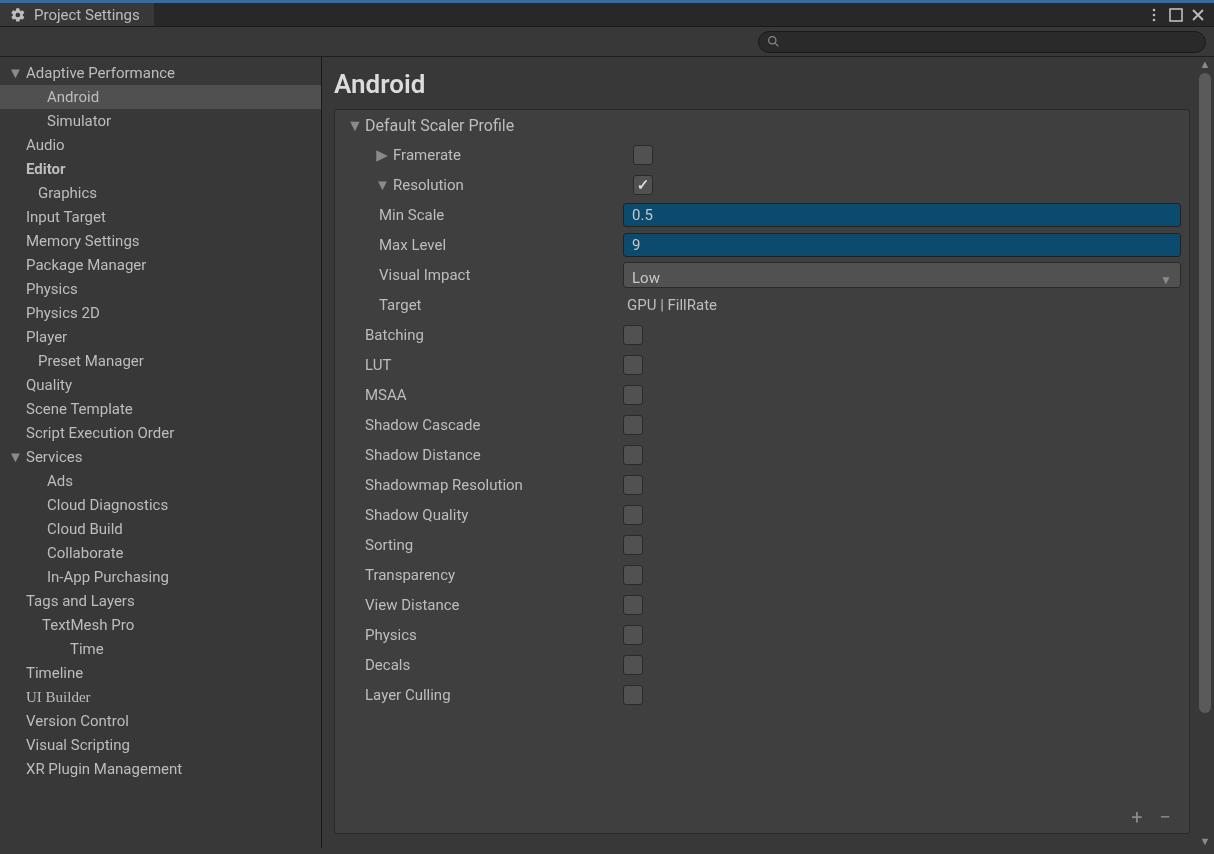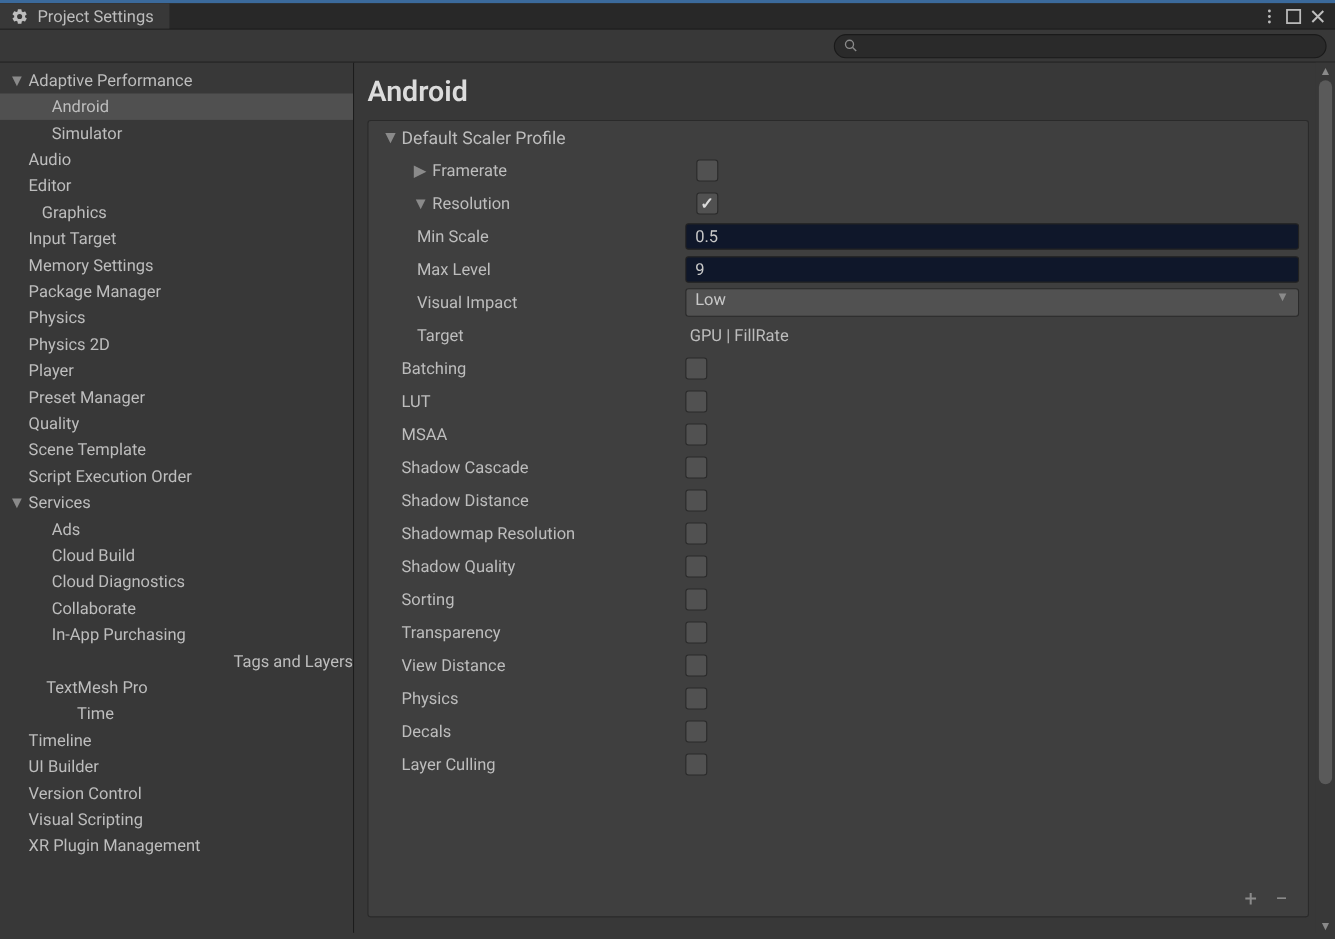--- a/index.html
+++ b/index.html
@@ -166,37 +166,37 @@
 }
 .checkbox.checked::after {
   content: "✓";
   color: #dcdcdc;
   font-size: 15px;
   font-weight: bold;
 }
 .text-input {
   width: 100%;
   height: 24px;
-  background: #0f172a;
+  background: #0c4a6e;
   border: 1px solid #222;
   border-radius: 3px;
   color: #c8c8c8;
   padding: 0 8px;
   font-size: 15px;
   outline: none;
   font-family: inherit;
 }
 .dropdown {
   width: 100%;
   height: 26px;
   background: #515151;
   border: 1px solid #2a2a2a;
   border-radius: 3px;
   display: flex;
-  align-items: flex-start;
+  align-items: flex-end;
   justify-content: space-between;
   padding: 0 8px;
   color: #c8c8c8;
   font-size: 15px;
   cursor: pointer;
 }
 .dropdown .arrow { color: #8a8a8a; font-size: 12px; }
 .static-value {
   color: #bdbdbd;
   font-size: 15px;
@@ -292,21 +292,21 @@
       <div class="sidebar-item level-2 selected">
         <span>Android</span>
       </div>
       <div class="sidebar-item level-2">
         <span>Simulator</span>
       </div>
       <div class="sidebar-item level-1" style="padding-left: 8px;">
         <span class="chevron"></span>
         <span>Audio</span>
       </div>
-      <div class="sidebar-item level-1" style="padding-left: 8px;">
+      <div class="sidebar-item level-1" style="padding-left: 8px; font-weight: bold;">
         <span class="chevron"></span>
         <span>Editor</span>
       </div>
       <div class="sidebar-item level-1" style="padding-left: 20px;">
         <span class="chevron"></span>
         <span>Graphics</span>
       </div>
       <div class="sidebar-item level-1" style="padding-left: 8px;">
         <span class="chevron"></span>
         <span>Input Target</span>
@@ -324,21 +324,21 @@
         <span>Physics</span>
       </div>
       <div class="sidebar-item level-1" style="padding-left: 8px;">
         <span class="chevron"></span>
         <span>Physics 2D</span>
       </div>
       <div class="sidebar-item level-1" style="padding-left: 8px;">
         <span class="chevron"></span>
         <span>Player</span>
       </div>
-      <div class="sidebar-item level-1" style="padding-left: 8px;">
+      <div class="sidebar-item level-1" style="padding-left: 20px;">
         <span class="chevron"></span>
         <span>Preset Manager</span>
       </div>
       <div class="sidebar-item level-1" style="padding-left: 8px;">
         <span class="chevron"></span>
         <span>Quality</span>
       </div>
       <div class="sidebar-item level-1" style="padding-left: 8px;">
         <span class="chevron"></span>
         <span>Scene Template</span>
@@ -348,48 +348,48 @@
         <span>Script Execution Order</span>
       </div>
       <div class="sidebar-item level-1" style="padding-left: 8px;">
         <span class="chevron">▼</span>
         <span>Services</span>
       </div>
       <div class="sidebar-item level-2">
         <span>Ads</span>
       </div>
       <div class="sidebar-item level-2">
+        <span>Cloud Diagnostics</span>
+      </div>
+      <div class="sidebar-item level-2">
         <span>Cloud Build</span>
-      </div>
-      <div class="sidebar-item level-2">
-        <span>Cloud Diagnostics</span>
       </div>
       <div class="sidebar-item level-2">
         <span>Collaborate</span>
       </div>
       <div class="sidebar-item level-2">
         <span>In-App Purchasing</span>
       </div>
-      <div class="sidebar-item level-1" style="padding-left: 8px; justify-content: flex-end;">
+      <div class="sidebar-item level-1" style="padding-left: 8px;">
         <span class="chevron"></span>
         <span>Tags and Layers</span>
       </div>
       <div class="sidebar-item level-1" style="padding-left: 8px; margin-left: 16px;">
         <span class="chevron"></span>
         <span>TextMesh Pro</span>
       </div>
       <div class="sidebar-item level-1" style="padding-left: 8px; margin-left: 44px;">
         <span class="chevron"></span>
         <span>Time</span>
       </div>
       <div class="sidebar-item level-1" style="padding-left: 8px;">
         <span class="chevron"></span>
         <span>Timeline</span>
       </div>
-      <div class="sidebar-item level-1" style="padding-left: 8px;">
+      <div class="sidebar-item level-1" style="padding-left: 8px; font-family: Liberation Serif, serif;">
         <span class="chevron"></span>
         <span>UI Builder</span>
       </div>
       <div class="sidebar-item level-1" style="padding-left: 8px;">
         <span class="chevron"></span>
         <span>Version Control</span>
       </div>
       <div class="sidebar-item level-1" style="padding-left: 8px;">
         <span class="chevron"></span>
         <span>Visual Scripting</span>

